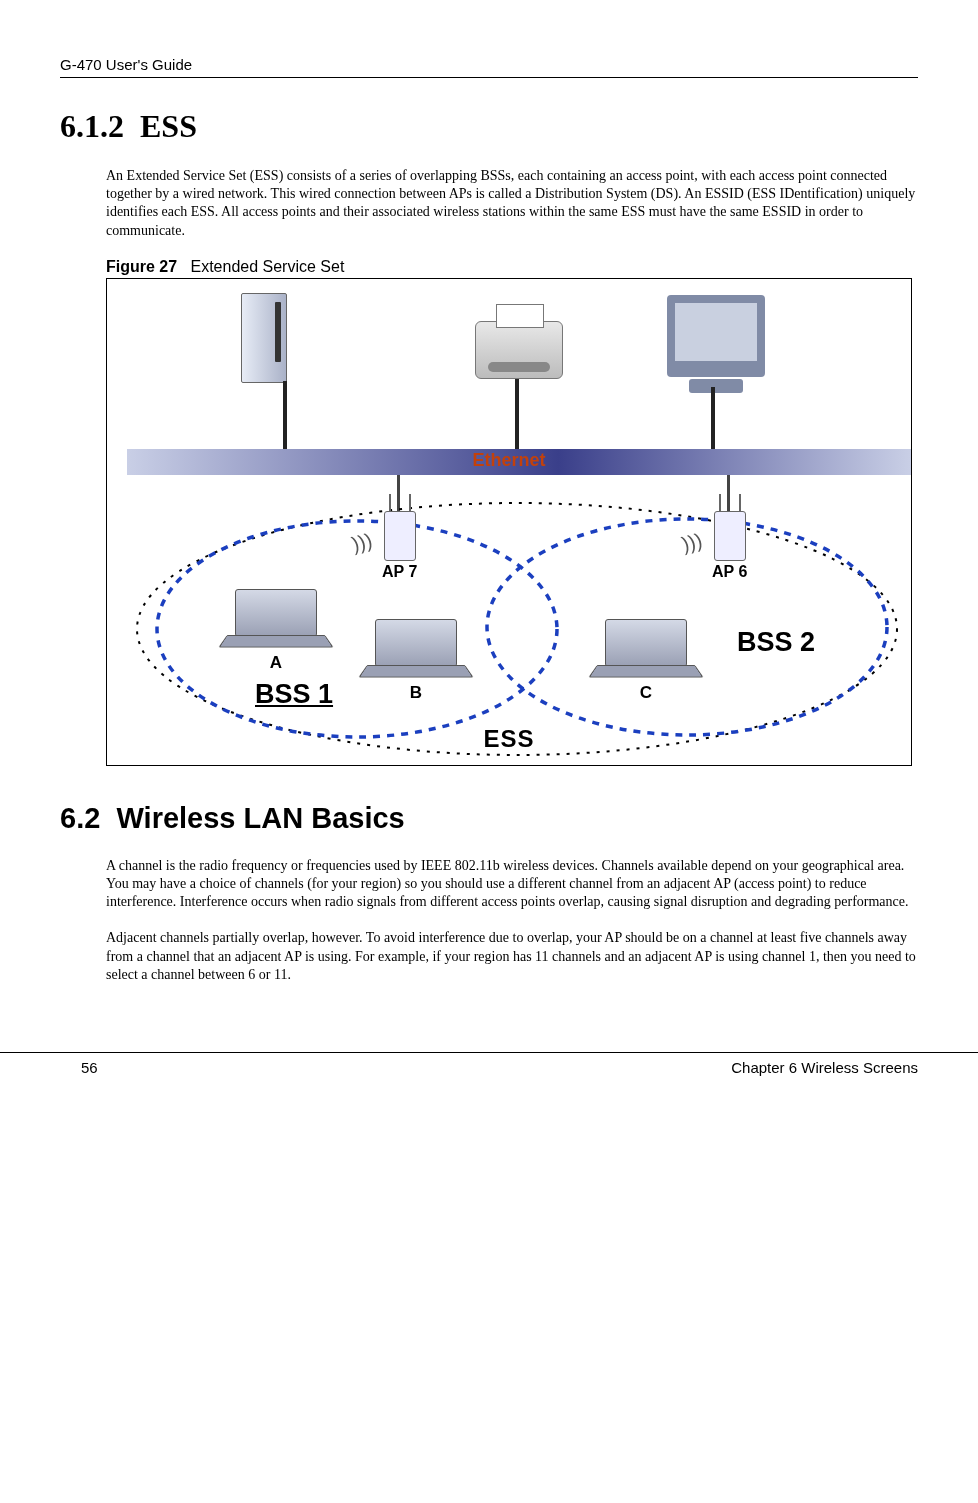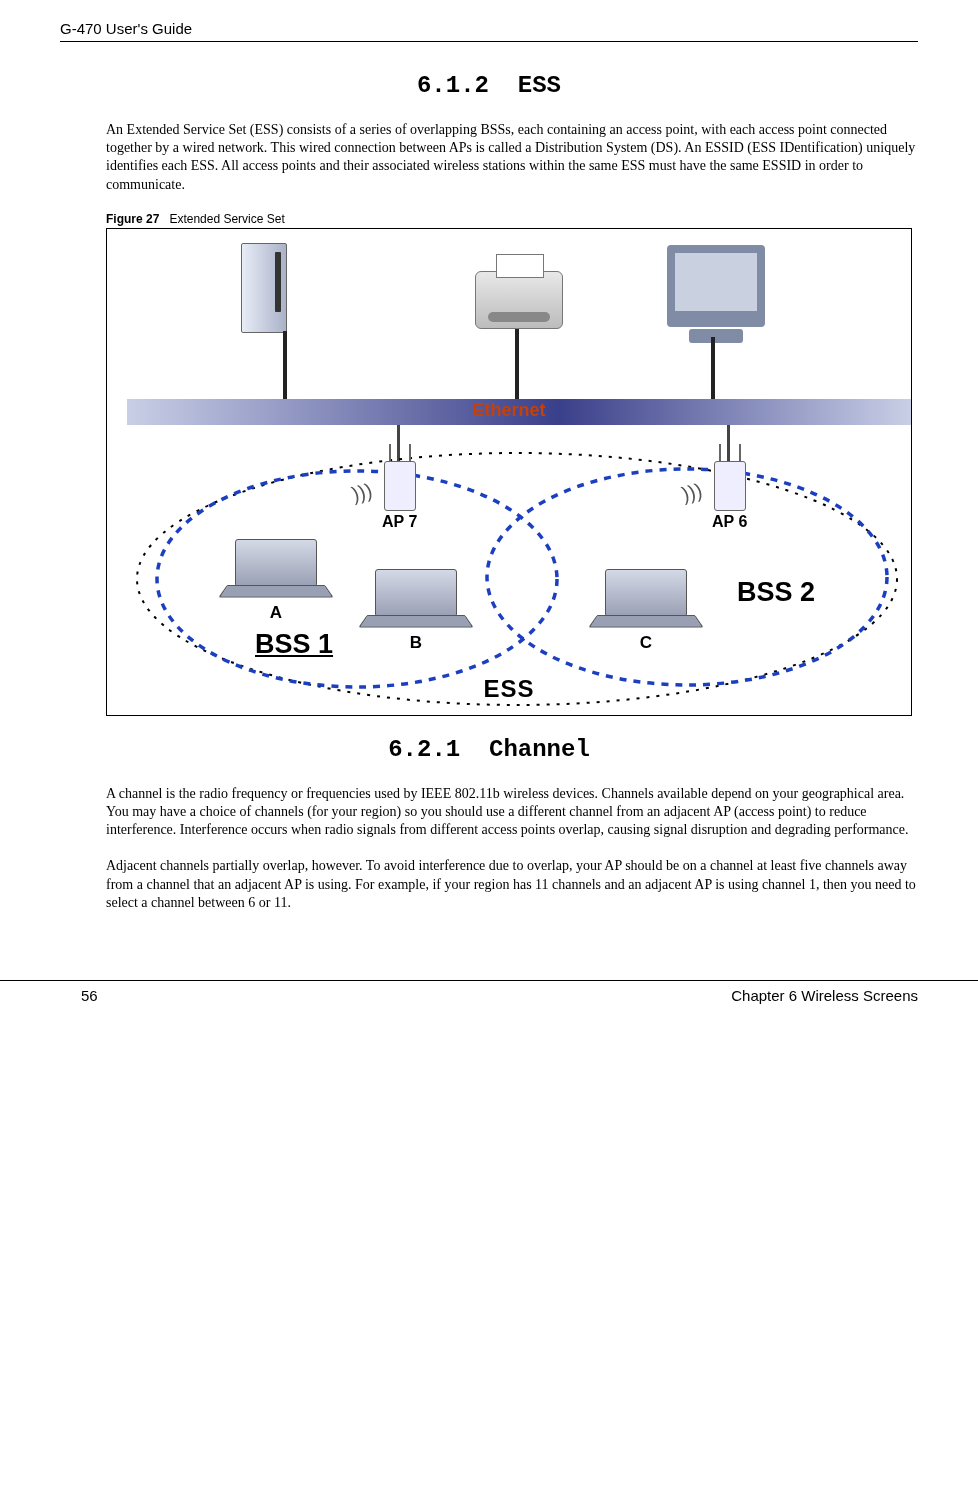--- a/index.html
+++ b/index.html
@@ -7,52 +7,52 @@
     padding: 0;
     font-family: "Times New Roman", Times, serif;
     background: #fff;
     color: #000;
     width: 978px;
     box-sizing: border-box;
   }
   .page {
     padding: 20px 60px 10px 60px;
     box-sizing: border-box;
+    margin-top: 36px;
   }
   .header-line {
     font-family: Arial, Helvetica, sans-serif;
     font-size: 15px;
     padding-bottom: 4px;
     border-bottom: 1.5px solid #000;
     margin-bottom: 30px;
   }
   .h3 {
-    font-family: Liberation Mono, monospace;
+    font-family: Liberation Serif, serif;
     font-weight: bold;
-    font-size: 24px;
+    font-size: 32px;
     margin: 20px 0 22px 0;
-    text-align: center;
   }
   .h2 {
     font-family: Arial, Helvetica, sans-serif;
     font-weight: bold;
     font-size: 29px;
     margin: 36px 0 22px 0;
   }
   .body-indent {
     margin-left: 46px;
   }
   .para {
     font-size: 14px;
     line-height: 1.30;
     margin-bottom: 18px;
   }
   .fig-caption {
     font-family: Arial, Helvetica, sans-serif;
-    font-size: 12px;
+    font-size: 16px;
     margin-left: 46px;
     margin-top: 14px;
     margin-bottom: 2px;
   }
   .fig-label { font-weight: bold; }
 
   
   .figbox {
     margin-left: 46px;
     border: 1px solid #000;
@@ -289,24 +289,24 @@
         <div class="lap-base"></div>
       <div class="lap-letter">C</div>
     </div>
 
     <div class="bss-label" style="left:148px; top:400px;text-decoration:underline;">BSS 1</div>
     <div class="bss-label" style="left:630px; top:348px;">BSS 2</div>
 
     <div class="ess-label">ESS</div>
   </div>
 
-
-  <div class="h3">
-    <span>6.2.1</span>&nbsp;&nbsp;<span>Channel</span>
-  </div>
+  <div class="h2">
+    <span>6.2</span>&nbsp;&nbsp;<span>Wireless LAN Basics</span>
+  </div>
+
   <div class="body-indent">
     <p class="para">A channel is the radio frequency or frequencies used by IEEE 802.11b wireless devices. Channels available depend on your geographical area. You may have a choice of channels (for your region) so you should use a different channel from an adjacent AP (access point) to reduce interference. Interference occurs when radio signals from different access points overlap, causing signal disruption and degrading performance.</p>
     <p class="para">Adjacent channels partially overlap, however. To avoid interference due to overlap, your AP should be on a channel at least five channels away from a channel that an adjacent AP is using. For example, if your region has 11 channels and an adjacent AP is using channel 1, then you need to select a channel between 6 or 11.</p>
   </div>
 
 </div>
 
 <div class="footer">
   <span>56</span>
   <span>Chapter 6 Wireless Screens</span>

